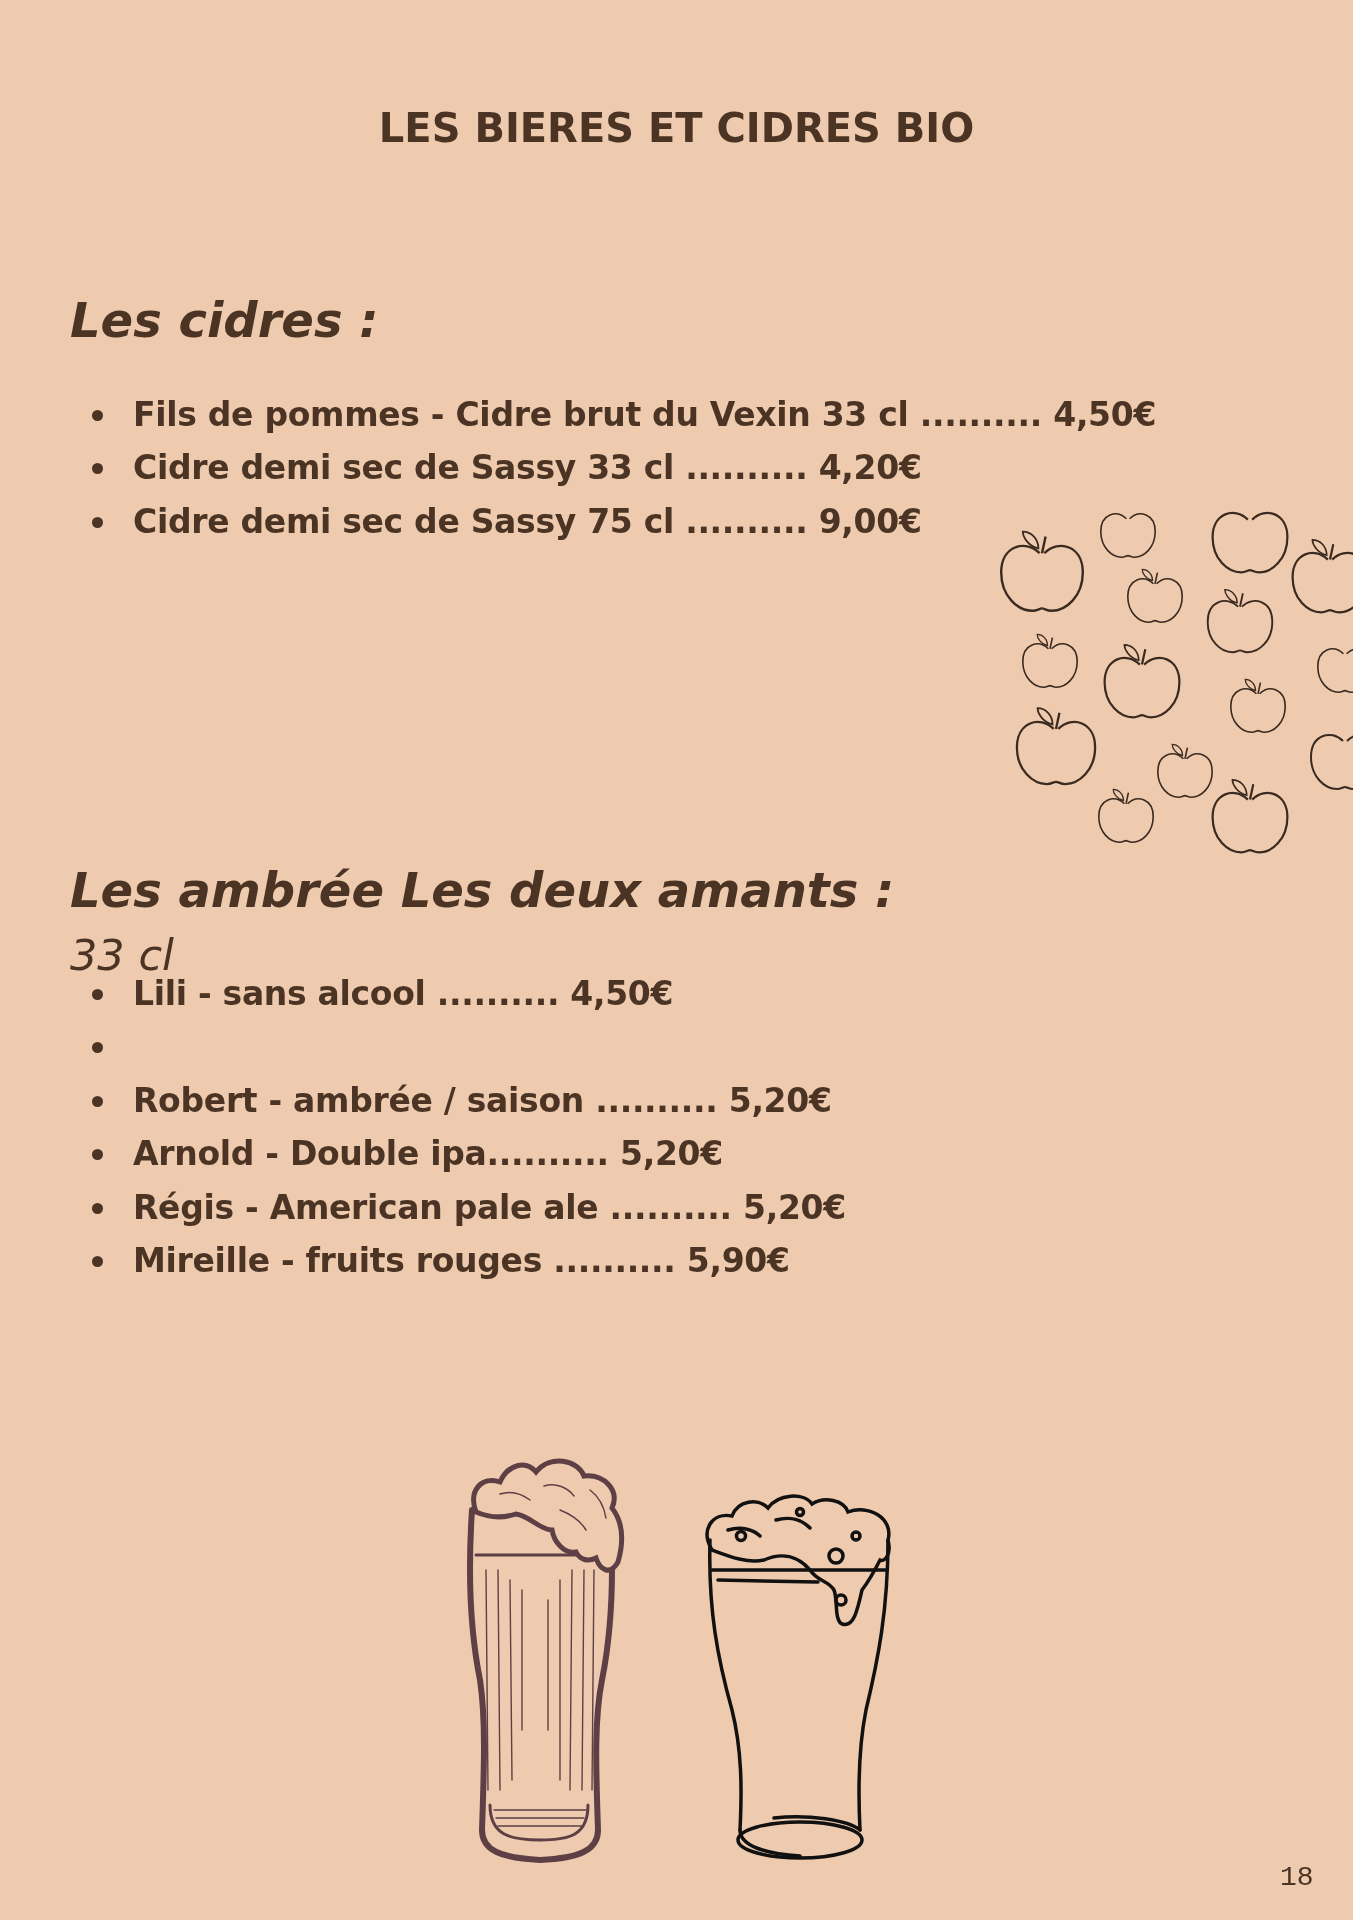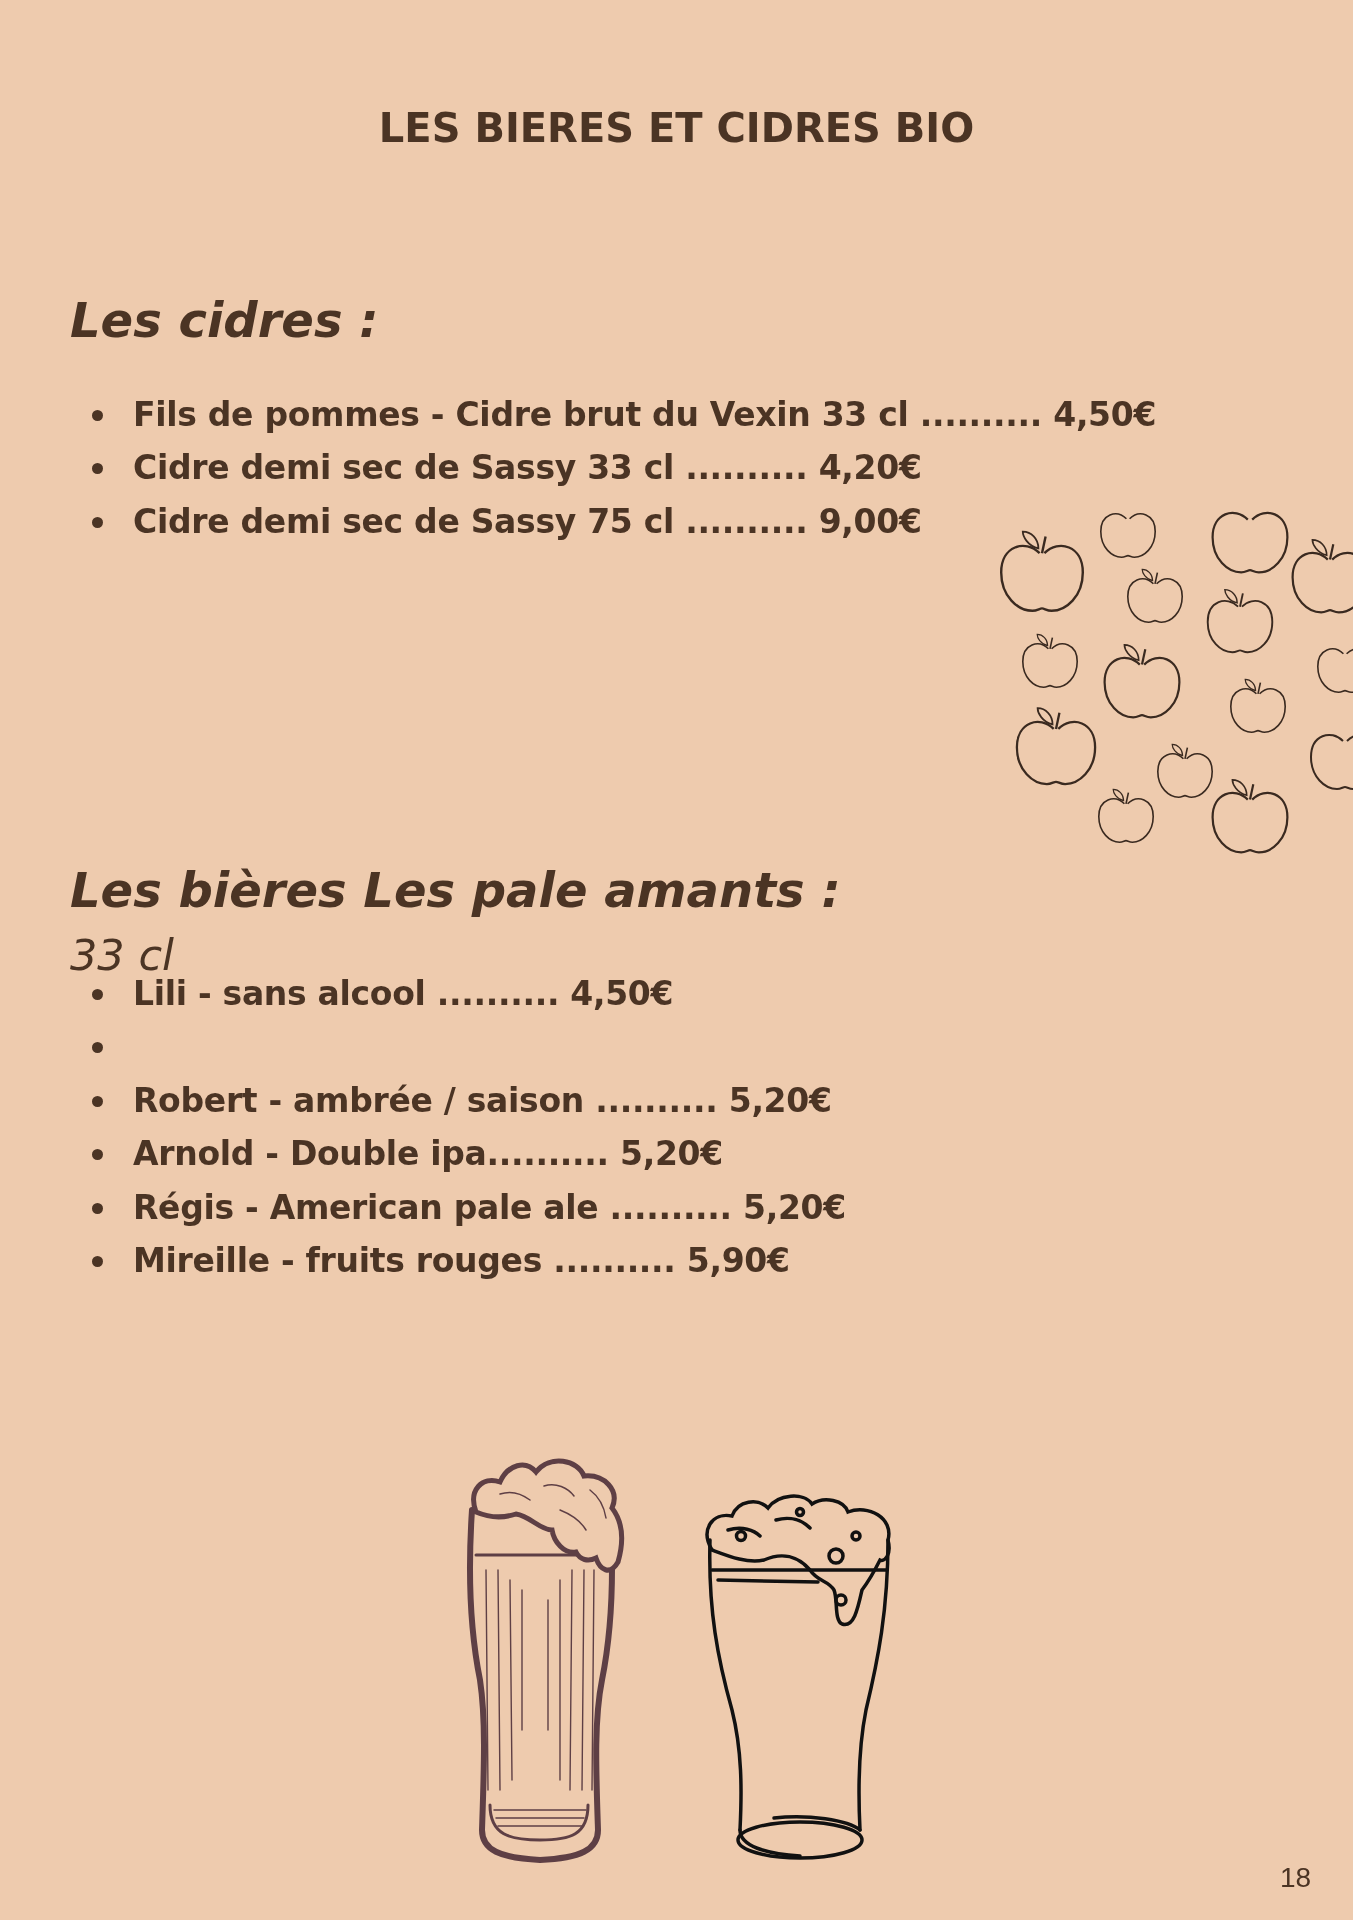--- a/index.html
+++ b/index.html
@@ -32,21 +32,21 @@
   }
   ul.menu-list li .bullet {
     position: absolute; left: 10px; top: 22px; width: 11px; height: 11px;
     border-radius: 50%; background: #4B3424;
   }
   .apples { position: absolute; left: 980px; top: 480px; width: 373px; height: 380px; }
   .glass-left { position: absolute; left: 460px; top: 1430px; }
   .glass-right { position: absolute; left: 698px; top: 1490px; }
   .page-number {
     position: absolute; left: 1280px; top: 1862px; font-size: 28px;
-    font-family: Liberation Sans, sans-serif; color: #4B3424;
+    font-family: Liberation Mono, monospace; color: #4B3424;
   }
 </style>
 </head>
 <body>
 
 <h1 class="page-title">LES BIERES ET CIDRES BIO</h1>
 
 <h2 class="section-heading" style="top:290px;">Les cidres :</h2>
 
 <ul class="menu-list" style="top:376px;">
@@ -76,21 +76,21 @@
   <use href="#apple" transform="translate(162,200) scale(1.1)"></use>
   <use href="#apple-noleaf" transform="translate(365,185) scale(0.8)"></use>
   <use href="#apple" transform="translate(278,225) scale(0.8)"></use>
   <use href="#apple" transform="translate(76,265) scale(1.15)"></use>
   <use href="#apple" transform="translate(205,290) scale(0.8)"></use>
   <use href="#apple-noleaf" transform="translate(365,275) scale(1.0)"></use>
   <use href="#apple" transform="translate(146,335) scale(0.8)"></use>
   <use href="#apple" transform="translate(270,335) scale(1.1)"></use>
 </svg>
 
-<h2 class="section-heading" style="top:860px;">Les bières Les pale amants :</h2>
+<h2 class="section-heading" style="top:860px;">Les ambrée Les deux amants :</h2>
 <p class="subtitle" style="top:935px;">33 cl</p>
 
 <ul class="menu-list" style="top:955px;">
   <li><span class="bullet"></span><span>Lili - sans alcool .......... 4,50€</span></li>
   <li><span class="bullet"></span></li>
   <li><span class="bullet"></span><span>Robert - ambrée / saison .......... 5,20€</span></li>
   <li><span class="bullet"></span><span>Arnold - Double ipa.......... 5,20€</span></li>
   <li><span class="bullet"></span><span>Régis - American pale ale .......... 5,20€</span></li>
   <li><span class="bullet"></span><span>Mireille - fruits rouges .......... 5,90€</span></li>
 </ul>

